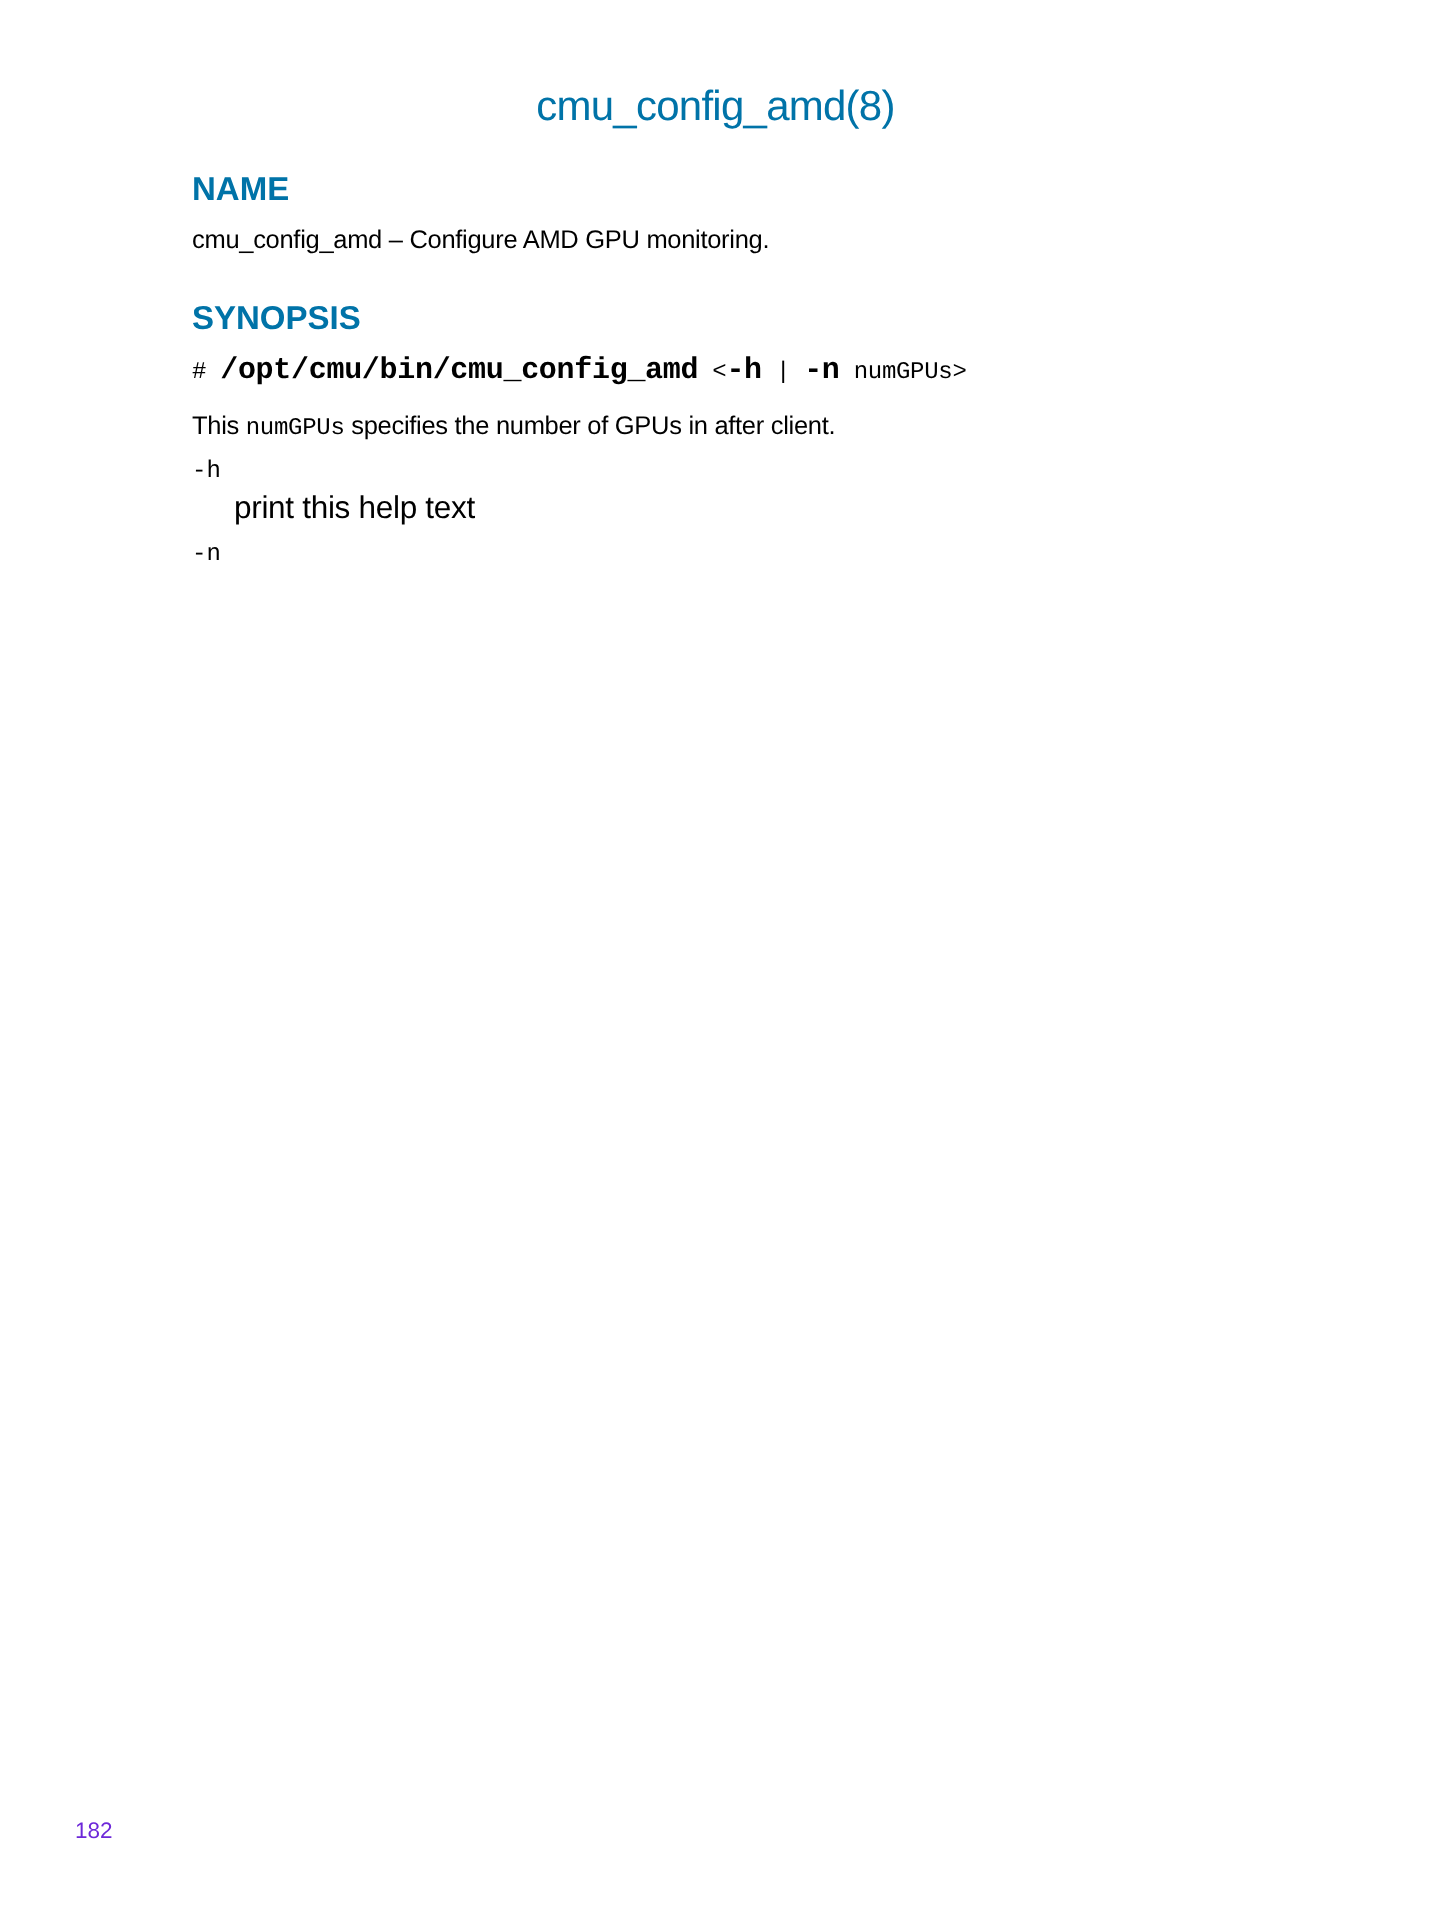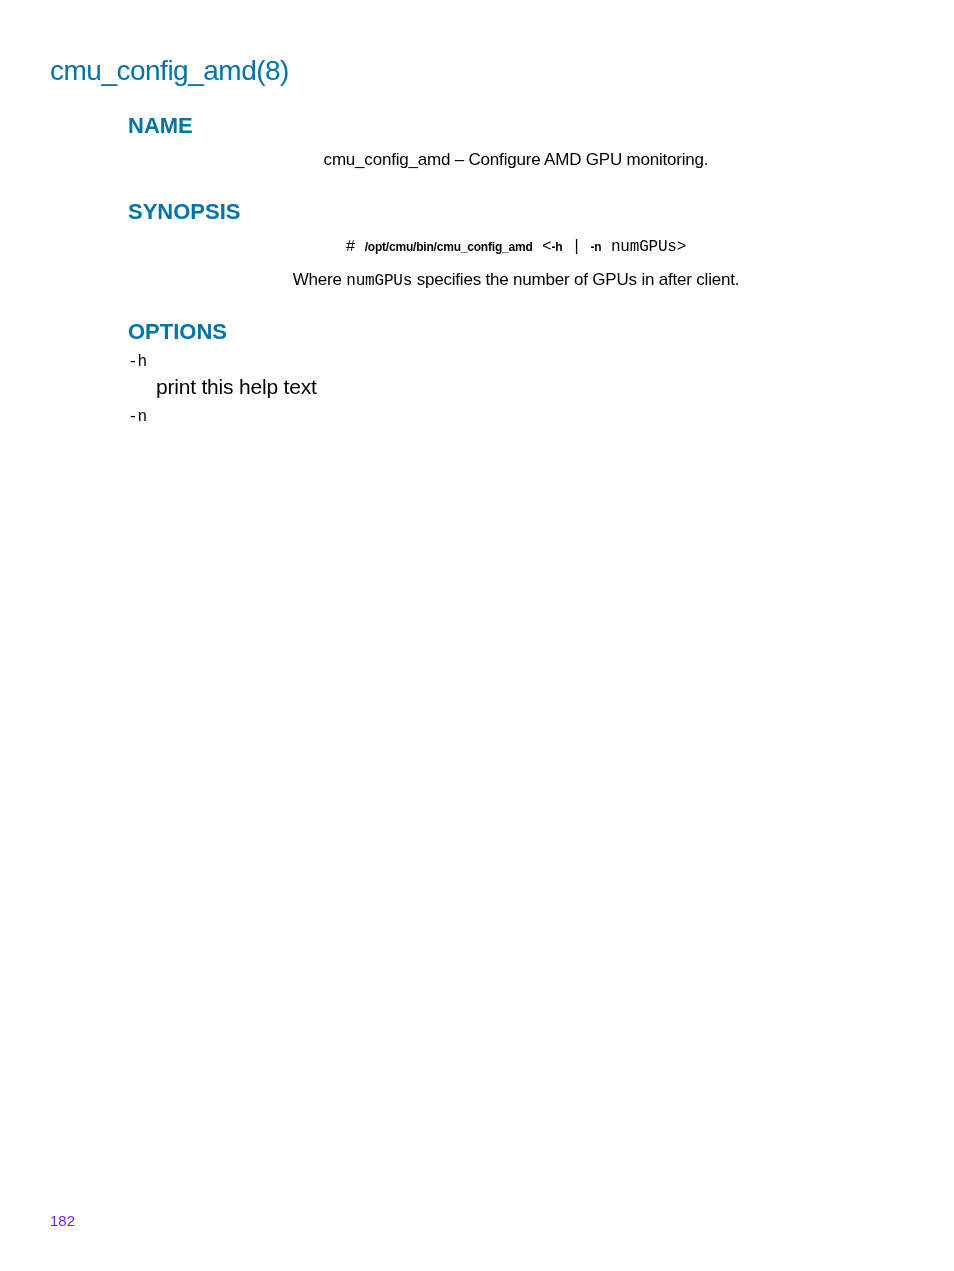--- a/index.html
+++ b/index.html
@@ -15,48 +15,48 @@
       position: relative;
       padding: 55px 50px 40px 50px;
       color: #000000;
     }
     .page-title {
       font-size: 28px;
       color: #0073a8;
       font-weight: normal;
       margin-bottom: 16px;
       letter-spacing: -0.5px;
+      text-align: center;
     }
     .content {
       margin-left: 78px;
     }
     .section-heading {
       font-size: 22px;
       font-weight: bold;
       color: #0073a8;
       margin-top: 26px;
       margin-bottom: 8px;
       letter-spacing: 0px;
     }
     .body-text {
       font-size: 17px;
       color: #000000;
       line-height: 1.5;
       margin-bottom: 8px;
       letter-spacing: -0.2px;
-      text-align: center;
     }
     .mono {
       font-family: "Courier New", Courier, monospace;
       font-size: 16px;
     }
     .mono-bold {
-      font-family: Liberation Sans, sans-serif;
+      font-family: Liberation Mono, monospace;
       font-weight: bold;
-      font-size: 12px;
+      font-size: 20px;
     }
     .mono-italic {
       font-family: "Courier New", Courier, monospace;
       font-size: 16px;
     }
     .option-flag {
       font-family: "Courier New", Courier, monospace;
       font-size: 16px;
       display: block;
       margin-top: 4px;
@@ -84,25 +84,24 @@
 <div class="content">
 
   <h2 class="section-heading">NAME</h2>
   <p class="body-text">cmu_config_amd – Configure AMD GPU monitoring.</p>
 
   <h2 class="section-heading">SYNOPSIS</h2>
   <p class="body-text">
     <span class="mono"># </span><span class="mono-bold">/opt/cmu/bin/cmu_config_amd</span><span class="mono"> &lt;</span><span class="mono-bold">-h</span><span class="mono"> | </span><span class="mono-bold">-n</span><span class="mono"> </span><span class="mono-italic">numGPUs</span><span class="mono">&gt;</span>
   </p>
   <p class="body-text">
-    <span>Where </span><span class="mono-italic">numGPUs</span><span> specifies the number of GPUs in after client.</span>
+    <span>This </span><span class="mono-italic">numGPUs</span><span> specifies the number of GPUs in after client.</span>
   </p>
 
 
-  <h2 class="section-heading">OPTIONS</h2>
 
   <span class="option-flag">-h</span>
   <p class="option-desc">print this help text</p>
 
   <span class="option-flag">-n</span>
 
 </div>
 
 <div class="page-number">182</div>
 

